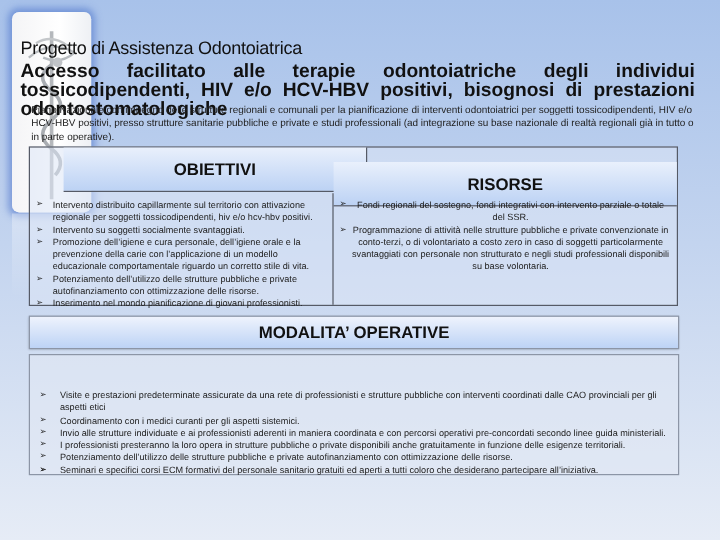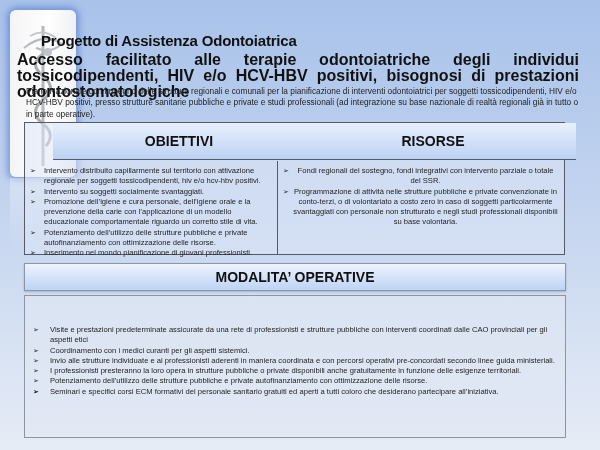--- a/index.html
+++ b/index.html
@@ -17,21 +17,21 @@
       overflow: hidden;
     }
     .logo-box svg { position: absolute; left: 6px; top: 8px; }
     .logo-reflect {
       position: absolute; left: 10px; top: 178px; width: 66px; height: 70px;
       background: linear-gradient(to bottom, rgba(255,255,255,0.35), rgba(255,255,255,0));
       border-radius: 0 0 6px 6px;
     }
     .title {
       position: absolute; left: 17px; top: 32px;
-      font-size: 15px; font-weight: bold; letter-spacing: -0.2px; margin-left: 24px;
+      font-size: 15px; font-weight: normal; letter-spacing: -0.2px;
     }
     .subtitle {
       position: absolute; left: 17px; top: 52px; width: 562px;
       font-size: 16px; font-weight: bold; line-height: 16px;
       text-align: justify; text-align-last: left;
     }
     .intro {
       position: absolute; left: 26px; top: 86px; width: 560px;
       font-size: 8.3px; line-height: 11.3px; color: #222;
     }
@@ -42,41 +42,41 @@
       box-sizing: border-box;
     }
     .table .head {
       position: absolute; top: 0; height: 37px;
       background: linear-gradient(to bottom, #e9f0fc, #bcd2f4);
       border-bottom: 1px solid #555a66;
       display: flex; align-items: center; justify-content: center;
       font-weight: bold; font-size: 14px; box-sizing: border-box;
     }
     .head.left { left: 0; width: 253px; border-right: 1px solid #555a66; margin-left: 28px; }
-    .head.right { left: 265px; width: 286px; }
+    .head.right { left: 253px; width: 286px; margin-top: 12px; }
     .col {
       position: absolute; top: 38px; bottom: 0; box-sizing: border-box;
       font-size: 7.6px; line-height: 10.3px; color: #222; padding-top: 5px;
     }
     .col.left { left: 0; width: 253px; border-right: 1px solid #555a66; padding-left: 5px; padding-right: 16px; }
     .col.right { left: 253px; width: 286px; padding-left: 5px; padding-right: 6px; }
     ul.bul { list-style: none; margin: 0; padding: 0; }
     ul.bul li { position: relative; padding-left: 14px; }
     ul.bul li .arrow { position: absolute; left: 0; top: 0; font-size: 7px; }
     .col.right ul.bul li { padding-left: 10px; text-align: center; }
     .mod-head {
       position: absolute; left: 24px; top: 263px; width: 542px; height: 28px;
       background: linear-gradient(to bottom, #eef3fd, #bdd3f5);
       border: 1px solid #8c95a6; box-sizing: border-box;
       box-shadow: 0 1px 2px rgba(0,0,0,0.2);
       display: flex; align-items: center; justify-content: center;
       font-weight: bold; font-size: 14px;
     }
     .mod-body {
-      position: absolute; left: 24px; top: 295px; width: 542px; height: 143px;
+      position: absolute; left: 24px; top: 295px; width: 542px; height: 101px;
       background: rgba(225,232,244,0.6);
       border: 1px solid #8c95a6; box-sizing: border-box;
       padding: 29px 8px 0 8px;
       font-size: 7.6px; line-height: 10.3px; color: #222;
     }
     .mod-body ul.bul li { padding-left: 17px; }
   </style>
 </head>
 <body>
 

